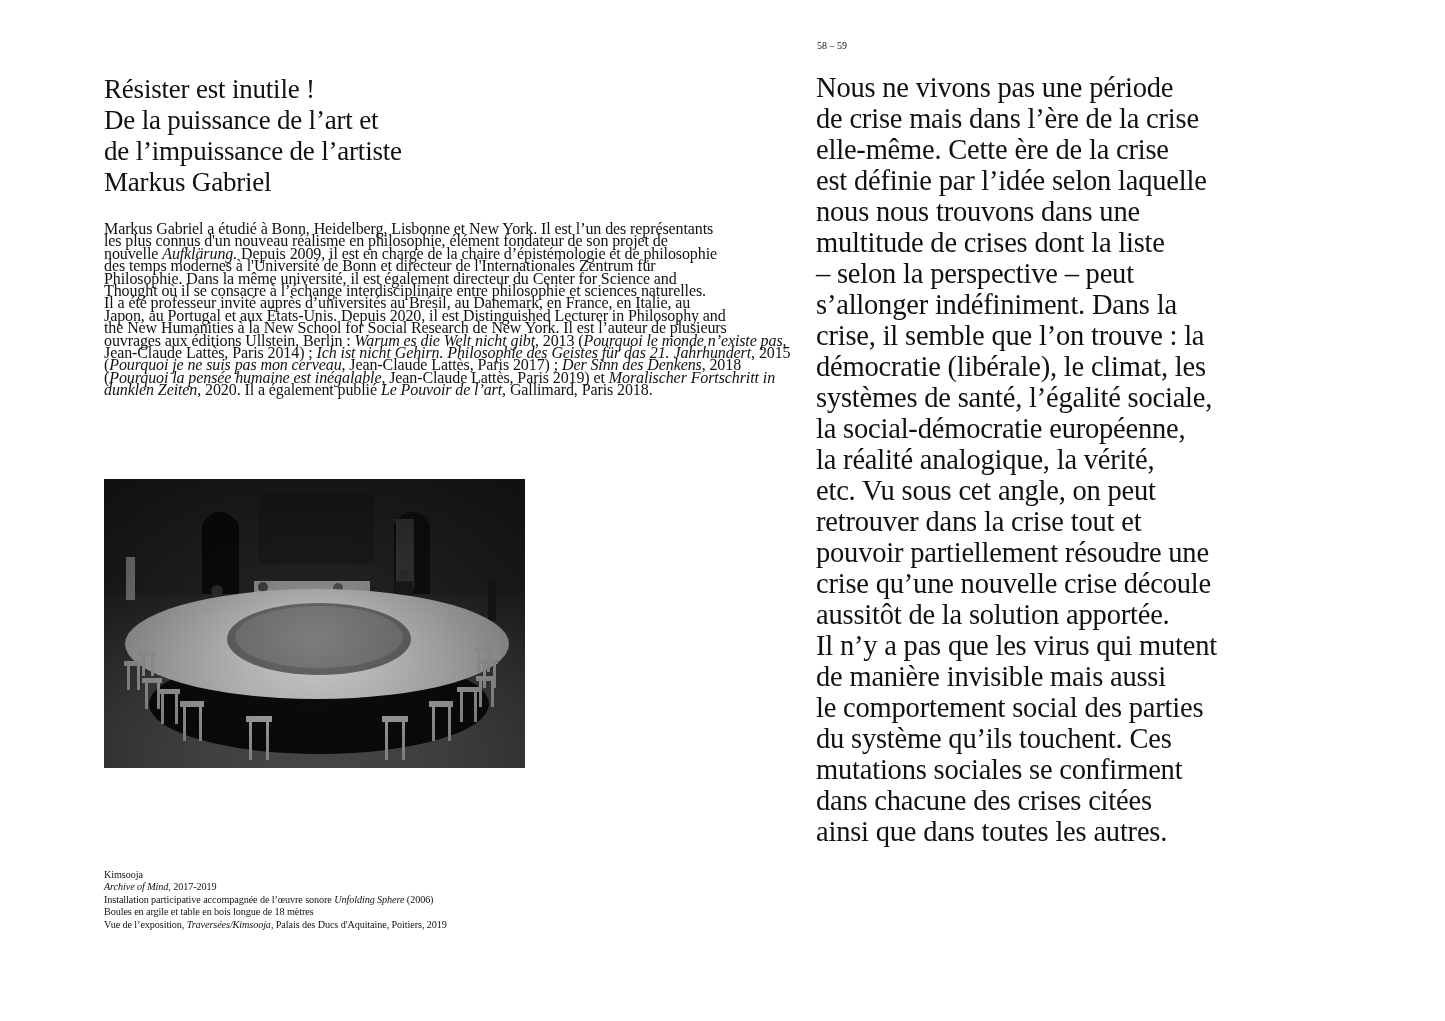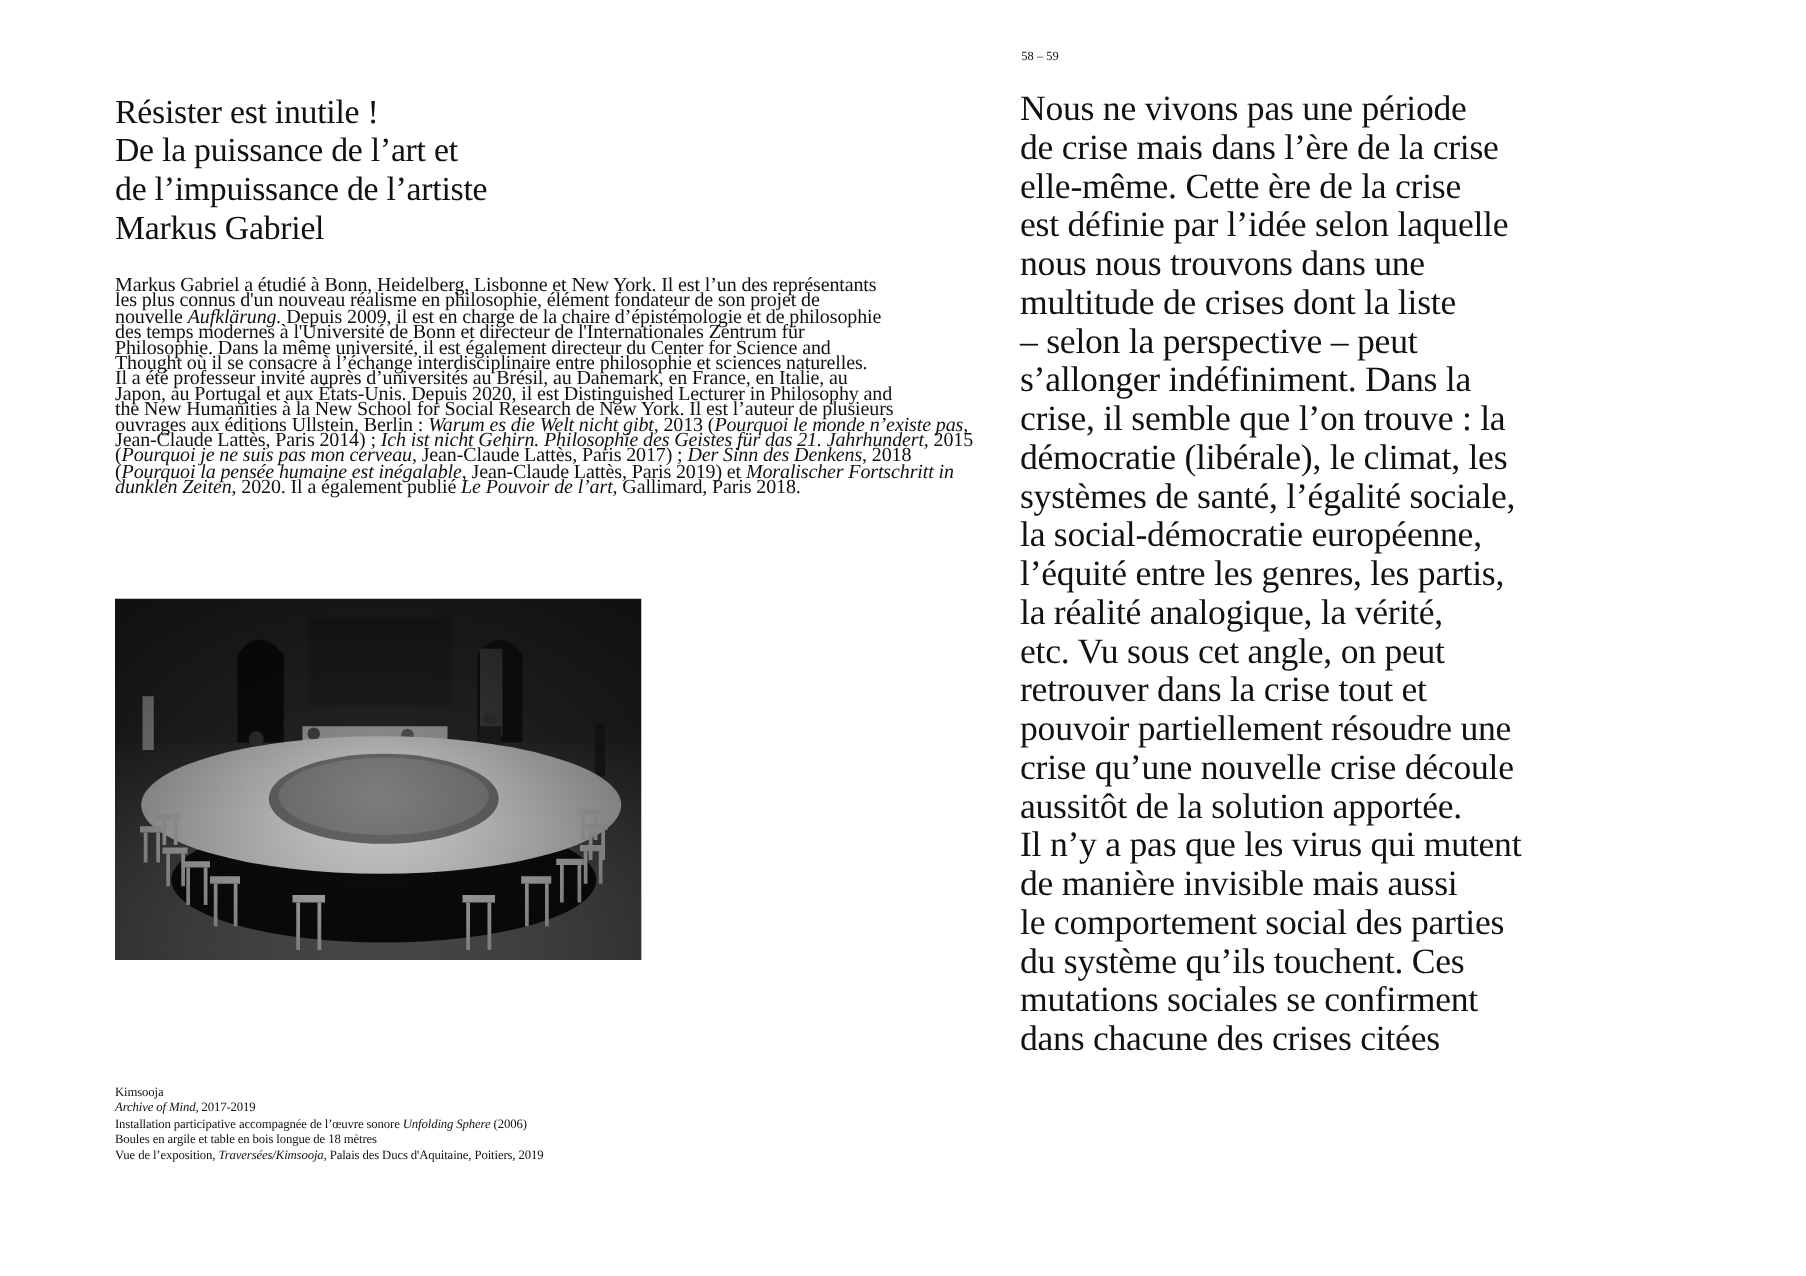--- a/index.html
+++ b/index.html
@@ -1,18 +1,18 @@
 <!DOCTYPE html>
 <html><head>
 <meta charset="utf-8">
 <style>
   html, body { margin: 0; padding: 0; background: #ffffff; }
   body { width: 1445px; height: 1021px; position: relative; overflow: hidden; color: #111111; font-family: "Liberation Serif", "DejaVu Serif", serif; }
   .page { position: absolute; top: 0; height: 736px; }
-  .page-left { left: 0; width: 722px; }
+  .page-left { left: 12px; width: 722px; }
   .page-right { left: 722px; width: 723px; }
 
   .title-block { position: absolute; left: 92px; top: 74px; font-size: 27px; line-height: 31px; letter-spacing: -0.2px; }
   .title-line { display: block; white-space: nowrap; }
   .author { display: block; }
 
   .bio { position: absolute; left: 92px; top: 223px; width: 430px; font-size: 16px; line-height: 12.4px; letter-spacing: -0.1px; }
   .bio .line { display: block; white-space: nowrap; }
   .bio i { font-style: italic; }
 
@@ -151,27 +151,27 @@
       <span class="line">elle-même. Cette ère de la crise</span>
       <span class="line">est définie par l’idée selon laquelle</span>
       <span class="line">nous nous trouvons dans une</span>
       <span class="line">multitude de crises dont la liste</span>
       <span class="line">– selon la perspective – peut</span>
       <span class="line">s’allonger indéfiniment. Dans la</span>
       <span class="line">crise, il semble que l’on trouve : la</span>
       <span class="line">démocratie (libérale), le climat, les</span>
       <span class="line">systèmes de santé, l’égalité sociale,</span>
       <span class="line">la social-démocratie européenne,</span>
-      <span class="line">l’équité entre les genres, les partis,</span>
       <span class="line">la réalité analogique, la vérité,</span>
       <span class="line">etc. Vu sous cet angle, on peut</span>
       <span class="line">retrouver dans la crise tout et</span>
       <span class="line">pouvoir partiellement résoudre une</span>
       <span class="line">crise qu’une nouvelle crise découle</span>
       <span class="line">aussitôt de la solution apportée.</span>
       <span class="line">Il n’y a pas que les virus qui mutent</span>
       <span class="line">de manière invisible mais aussi</span>
       <span class="line">le comportement social des parties</span>
       <span class="line">du système qu’ils touchent. Ces</span>
       <span class="line">mutations sociales se confirment</span>
       <span class="line">dans chacune des crises citées</span>
+      <span class="line">ainsi que dans toutes les autres.</span>
     </div>
 </div>
 
 </body></html>

